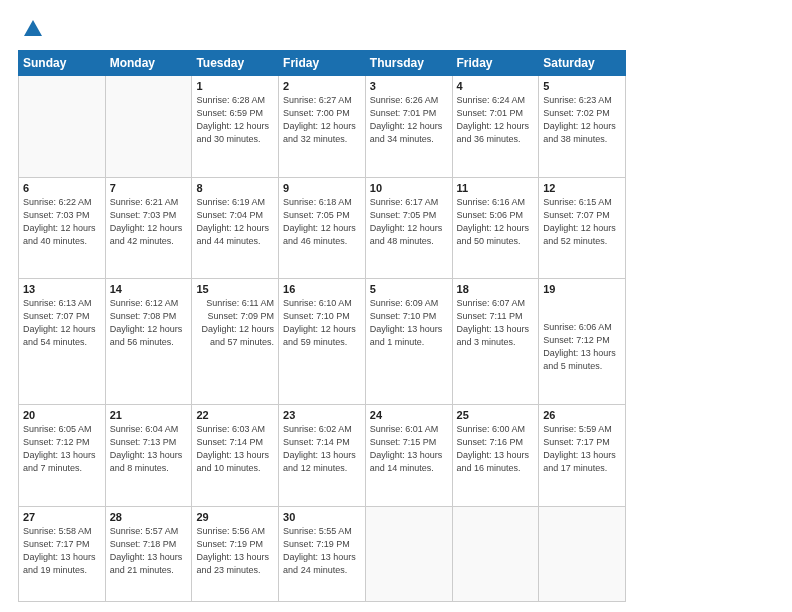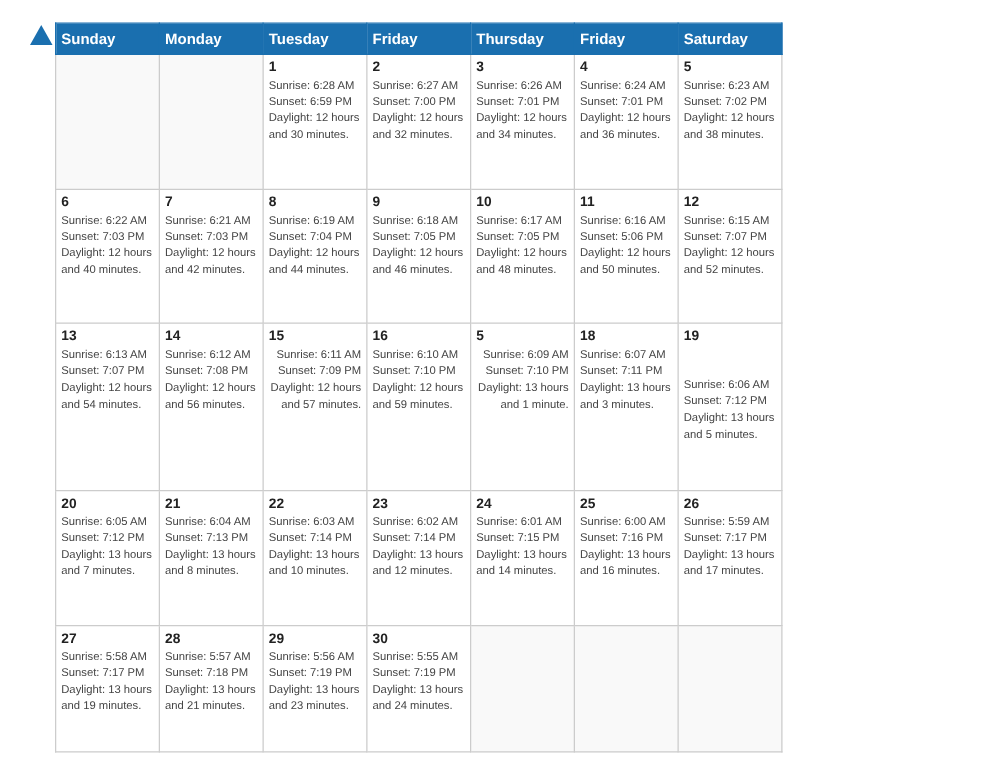--- a/index.html
+++ b/index.html
@@ -8,21 +8,21 @@
       background: #fff;
       width: 792px;
       height: 612px;
       overflow: hidden;
     }
     .page {
       width: 644px;
       height: 612px;
       padding: 18px 18px 10px 18px;
       display: flex;
-      flex-direction: row;
+      flex-direction: column;
     }
     .header {
       display: flex;
       justify-content: space-between;
       align-items: flex-start;
       margin-bottom: 10px;
     }
     .logo {
       display: flex;
       align-items: center;
@@ -245,21 +245,21 @@
           </td>
           <td>
             <div class="day-num">16</div>
             <div class="day-info" style="white-space: pre-line;">Sunrise: 6:10 AM
 Sunset: 7:10 PM
 Daylight: 12 hours
 and 59 minutes.</div>
           </td>
           <td>
             <div class="day-num">5</div>
-            <div class="day-info" style="white-space: pre-line; text-align: right;">Sunrise: 6:09 AM
+            <div class="day-info" style="white-space: pre-line;">Sunrise: 6:09 AM
 Sunset: 7:10 PM
 Daylight: 13 hours
 and 1 minute.</div>
           </td>
           <td>
             <div class="day-num">18</div>
             <div class="day-info" style="white-space: pre-line;">Sunrise: 6:07 AM
 Sunset: 7:11 PM
 Daylight: 13 hours
 and 3 minutes.</div>

